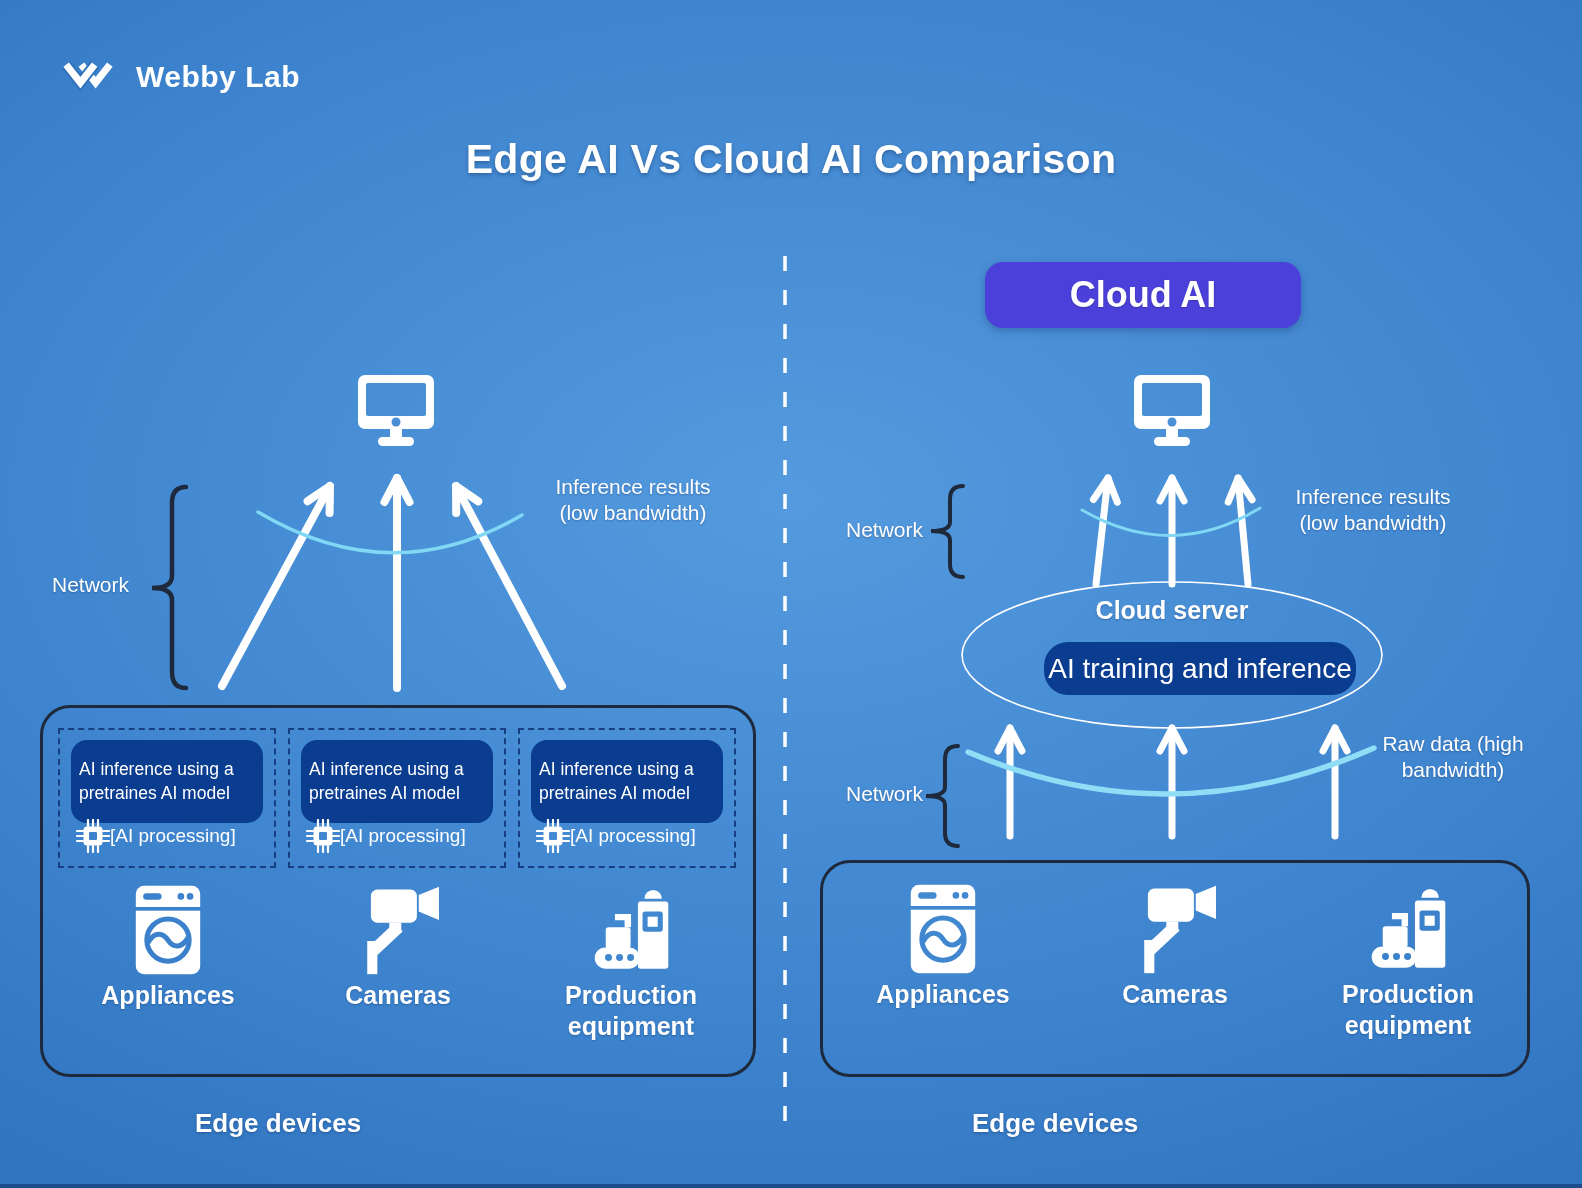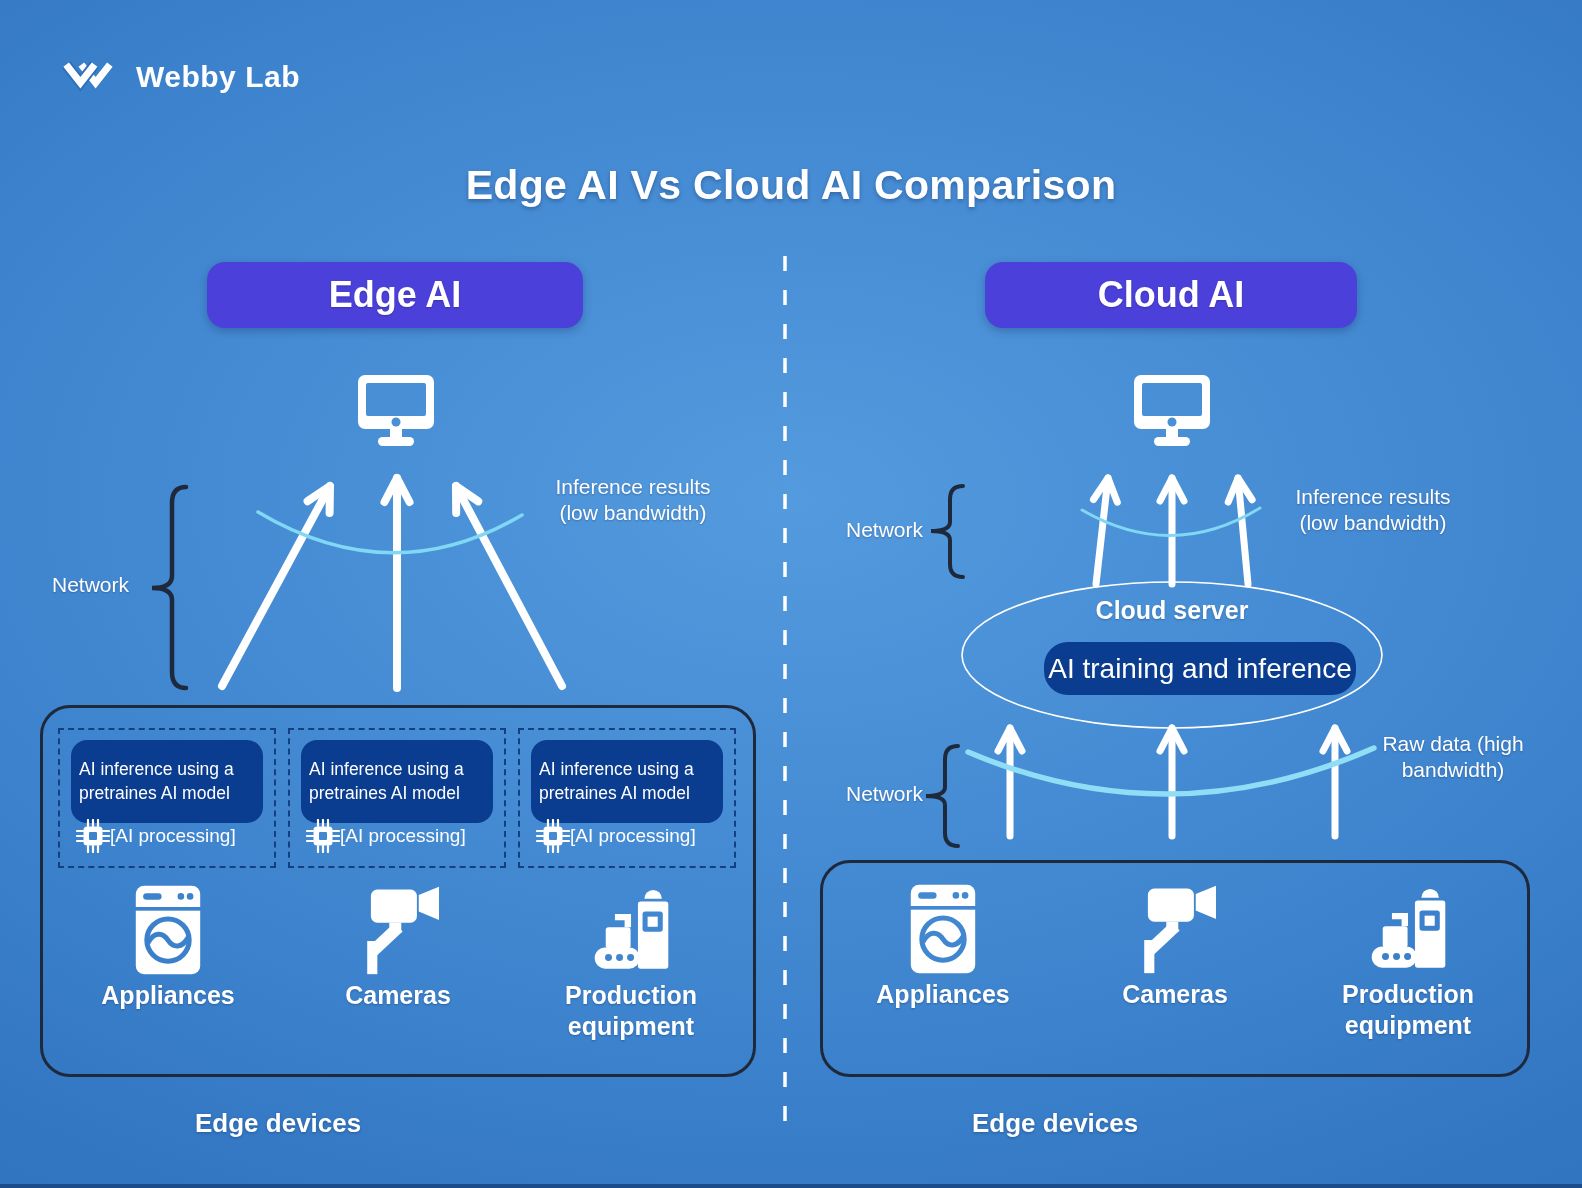--- a/index.html
+++ b/index.html
@@ -8,27 +8,27 @@
     font-family:"Liberation Sans","DejaVu Sans",sans-serif;color:#fff;
     background:radial-gradient(115% 95% at 50% 42%, #549ade 0%, #4288d1 38%, #3377c3 68%, #2767b1 100%);
   }
   .canvas::after{content:"";position:absolute;left:0;bottom:0;width:100%;height:4px;background:#1c4d8a;}
   .overlay{position:absolute;left:0;top:0;width:1582px;height:1188px;pointer-events:none;}
 
   .logo{position:absolute;left:62px;top:58px;display:flex;align-items:center;gap:22px;}
   .logo-text{font-size:30px;font-weight:600;letter-spacing:.5px;}
 
   .title{position:absolute;left:0;top:136px;width:100%;text-align:center;
-    font-size:41px;font-weight:bold;letter-spacing:.3px;text-shadow:0 2px 4px rgba(8,30,70,.35);margin-top:26px;}
+    font-size:41px;font-weight:bold;letter-spacing:.3px;text-shadow:0 2px 4px rgba(8,30,70,.35);}
 
   .pill-header{position:absolute;height:66px;border-radius:18px;background:#4c40da;
     display:flex;align-items:center;justify-content:center;font-size:36px;font-weight:bold;
     box-shadow:0 3px 8px rgba(10,25,80,.28);text-shadow:0 1px 2px rgba(10,20,70,.3);}
   .hdr-left{left:207px;top:262px;width:376px;}
-  .hdr-right{left:985px;top:262px;width:372px;}
+  .hdr-right{left:985px;top:262px;width:316px;}
 
   .monitor{position:absolute;width:86px;height:78px;}
   .mon-left{left:353px;top:371px;}
   .mon-right{left:1129px;top:371px;}
 
   .small-label{position:absolute;font-size:21px;font-weight:500;text-shadow:0 1px 2px rgba(10,30,70,.3);}
   .two-line{text-align:center;line-height:26px;}
 
   .device-box{position:absolute;border:3px solid #1e2a3c;border-radius:30px;}
   .box-left{left:40px;top:705px;width:710px;height:366px;}
@@ -175,21 +175,20 @@
 
   <div class="logo">
     <svg width="52" height="38">
         <use href="#sym-logo"></use>
       </svg>
     <span class="logo-text">Webby Lab</span>
   </div>
 
   <div class="title">Edge AI Vs Cloud AI Comparison</div>
 
-  <div class="pill-header hdr-left">Edge AI</div>
   <div class="pill-header hdr-right">Cloud AI</div>
 
   <svg class="monitor mon-left" viewBox="0 0 86 78">
       <use href="#sym-monitor"></use>
     </svg>
   <svg class="monitor mon-right" viewBox="0 0 86 78">
       <use href="#sym-monitor"></use>
     </svg>
 
   <div class="small-label" style="left:52px;top:573px;">Network</div>

